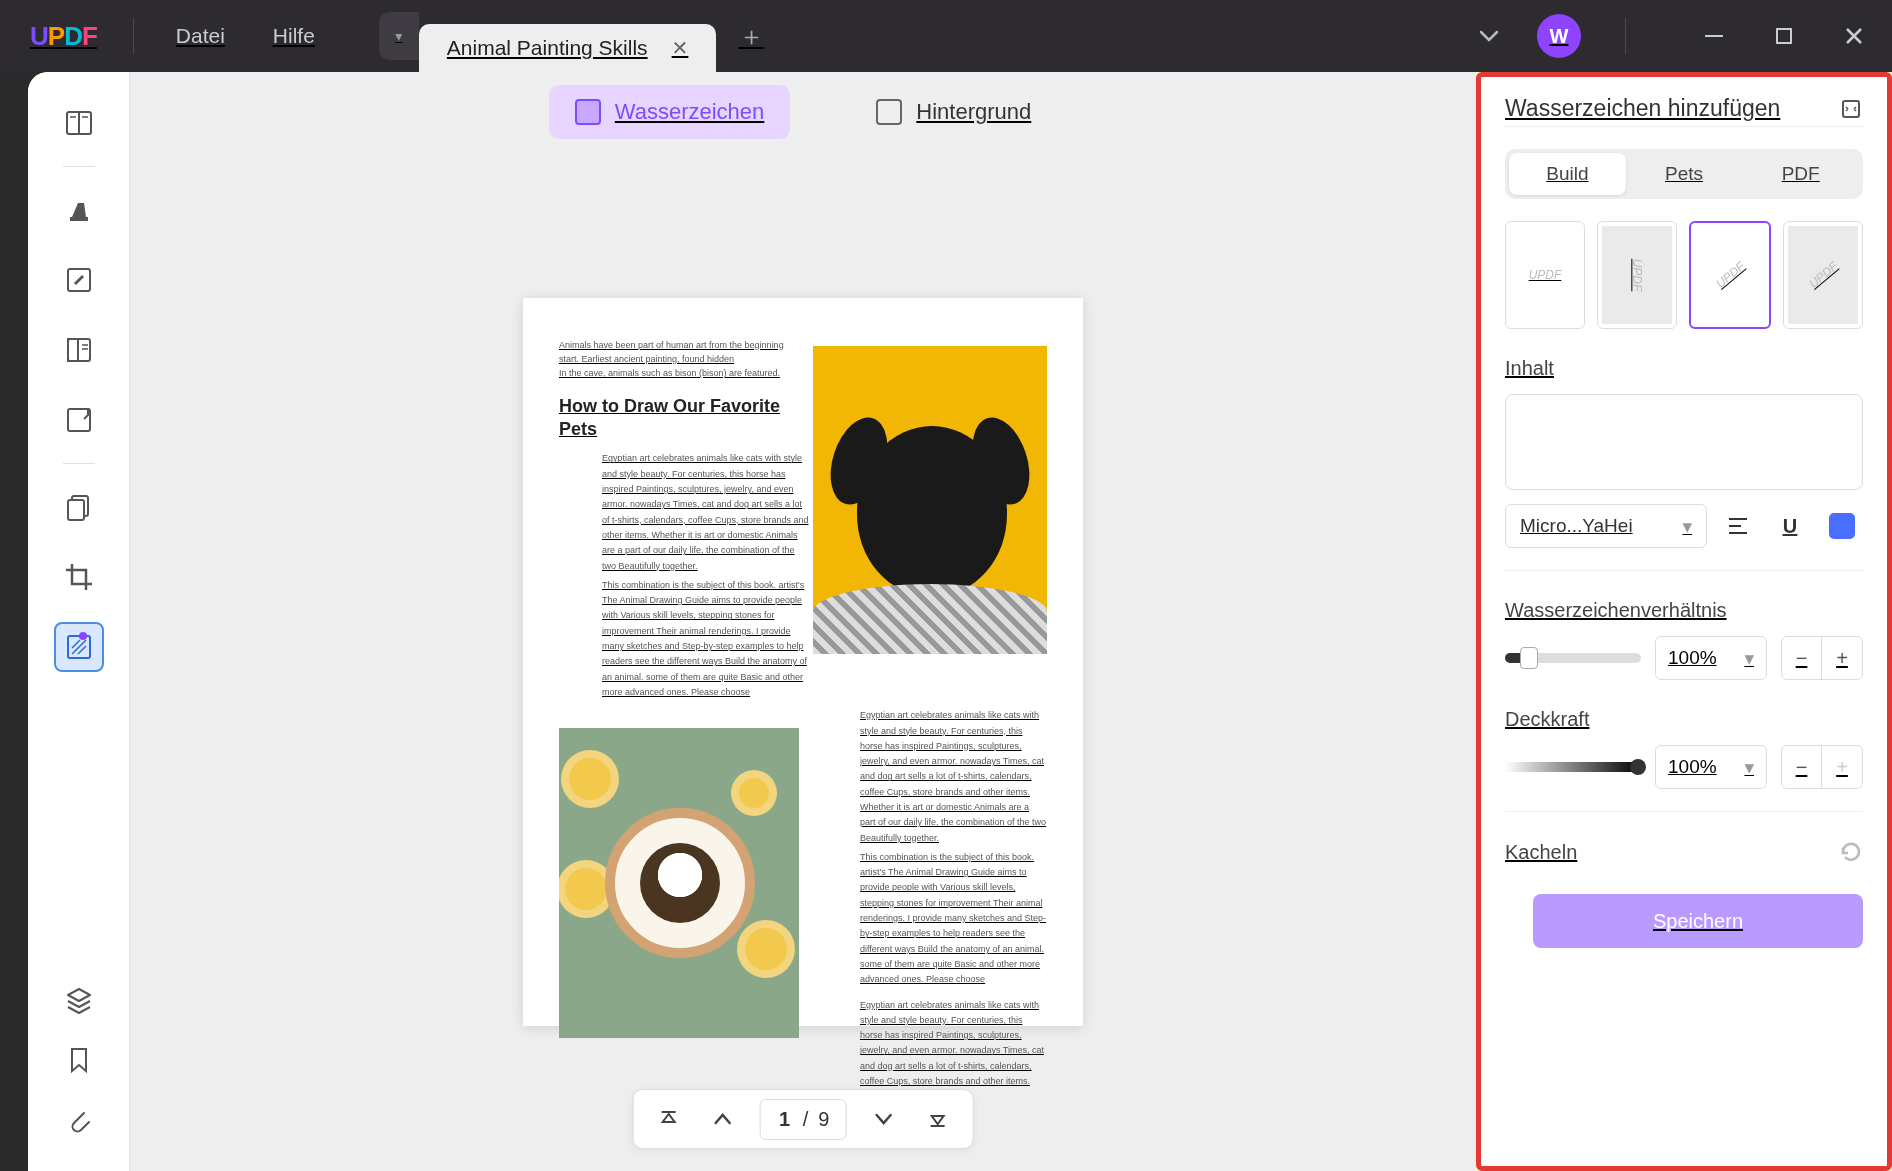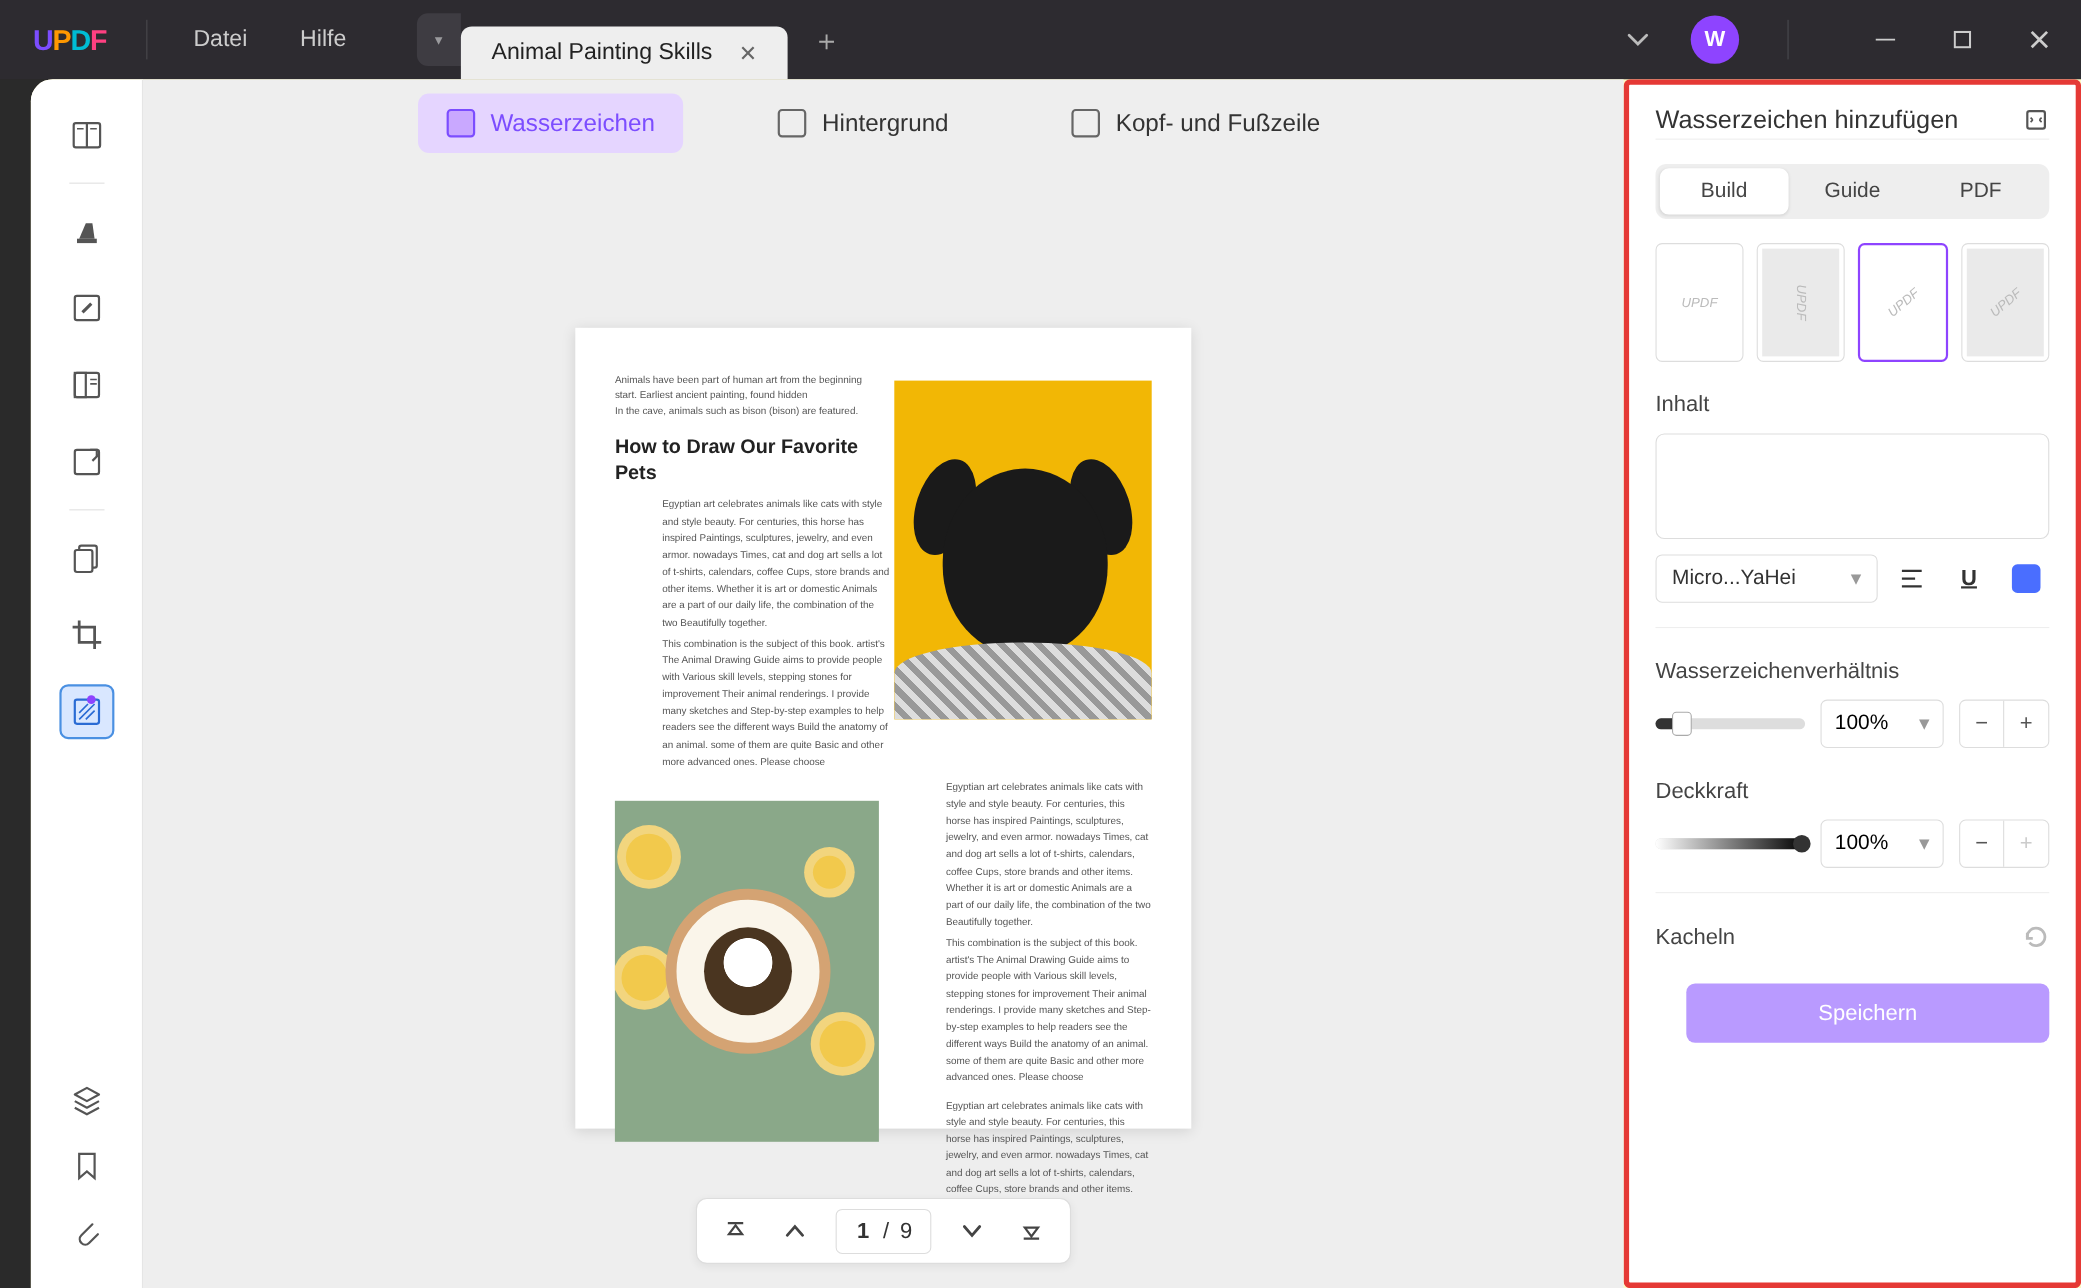--- a/index.html
+++ b/index.html
@@ -1,18 +1,18 @@
 <!DOCTYPE html>
 <html><head>
 <meta charset="utf-8">
 <style>
 * { margin: 0; padding: 0; box-sizing: border-box; font-family: -apple-system, BlinkMacSystemFont, "Segoe UI", Arial, sans-serif; }
 body { background: #000; width: 1892px; height: 1171px; overflow: hidden; }
 
-.window { width: 1892px; height: 1171px; background: #2a2a2a; display: flex; flex-direction: column; }
+.window { width: 1892px; height: 1171px; background: #2a2a2a; display: flex; flex-direction: column; text-decoration: underline; }
 
 
 .titlebar { height: 72px; background: #2d2b30; display: flex; align-items: center; padding: 0 12px; color: #ccc; }
 .logo { font-weight: 900; font-size: 26px; letter-spacing: -1px; padding: 0 18px; }
 .logo-u { color: #7c4dff; }
 .logo-p { color: #ff9800; }
 .logo-d { color: #00bcd4; }
 .logo-f { color: #ff4081; }
 .vdiv { width: 1px; height: 36px; background: #4a4a4e; margin: 0 18px; }
 .menu-item { padding: 0 24px; font-size: 21px; cursor: pointer; }
@@ -244,24 +244,20 @@
     <div class="center">
       <div class="top-tabs">
         <div class="top-tab active">
           <div class="top-tab-icon"></div>
           <span>Wasserzeichen</span>
         </div>
         <div class="top-tab">
           <div class="top-tab-icon" style="border-color:#666;"></div>
           <span>Hintergrund</span>
         </div>
-        <div class="top-tab">
-          <div class="top-tab-icon" style="border-color:#666;"></div>
-          <span>Kopf- und Fußzeile</span>
-        </div>
       </div>
 
       <div class="doc-viewport">
         <div class="doc-page">
           <div class="doc-img1">
             <div class="dog-ear-l"></div>
               <div class="dog-ear-r"></div>
             <div class="dog-shape"></div>
             <div class="dog-sweater"></div>
           </div>
@@ -327,21 +323,21 @@
         <div class="rp-header-icon">
           <svg width="22" height="22" viewBox="0 0 22 22">
               <rect x="3" y="3" width="16" height="16" stroke="#555" stroke-width="2" fill="none" rx="2"></rect>
               <path d="M8 11 L6 9 M8 11 L6 13 M14 11 L16 9 M14 11 L16 13" stroke="#555" stroke-width="1.5"></path>
             </svg>
         </div>
       </div>
 
       <div class="type-tabs">
         <div class="type-tab active">Build</div>
-        <div class="type-tab">Guide</div>
+        <div class="type-tab">Pets</div>
         <div class="type-tab">PDF</div>
       </div>
 
       <div class="presets">
         <div class="preset">
             <span class="preset-text">UPDF</span>
           </div>
         <div class="preset">
             <div class="bg-gray"></div>
             <span class="preset-text" style="position:relative;transform:rotate(90deg);">UPDF</span>

